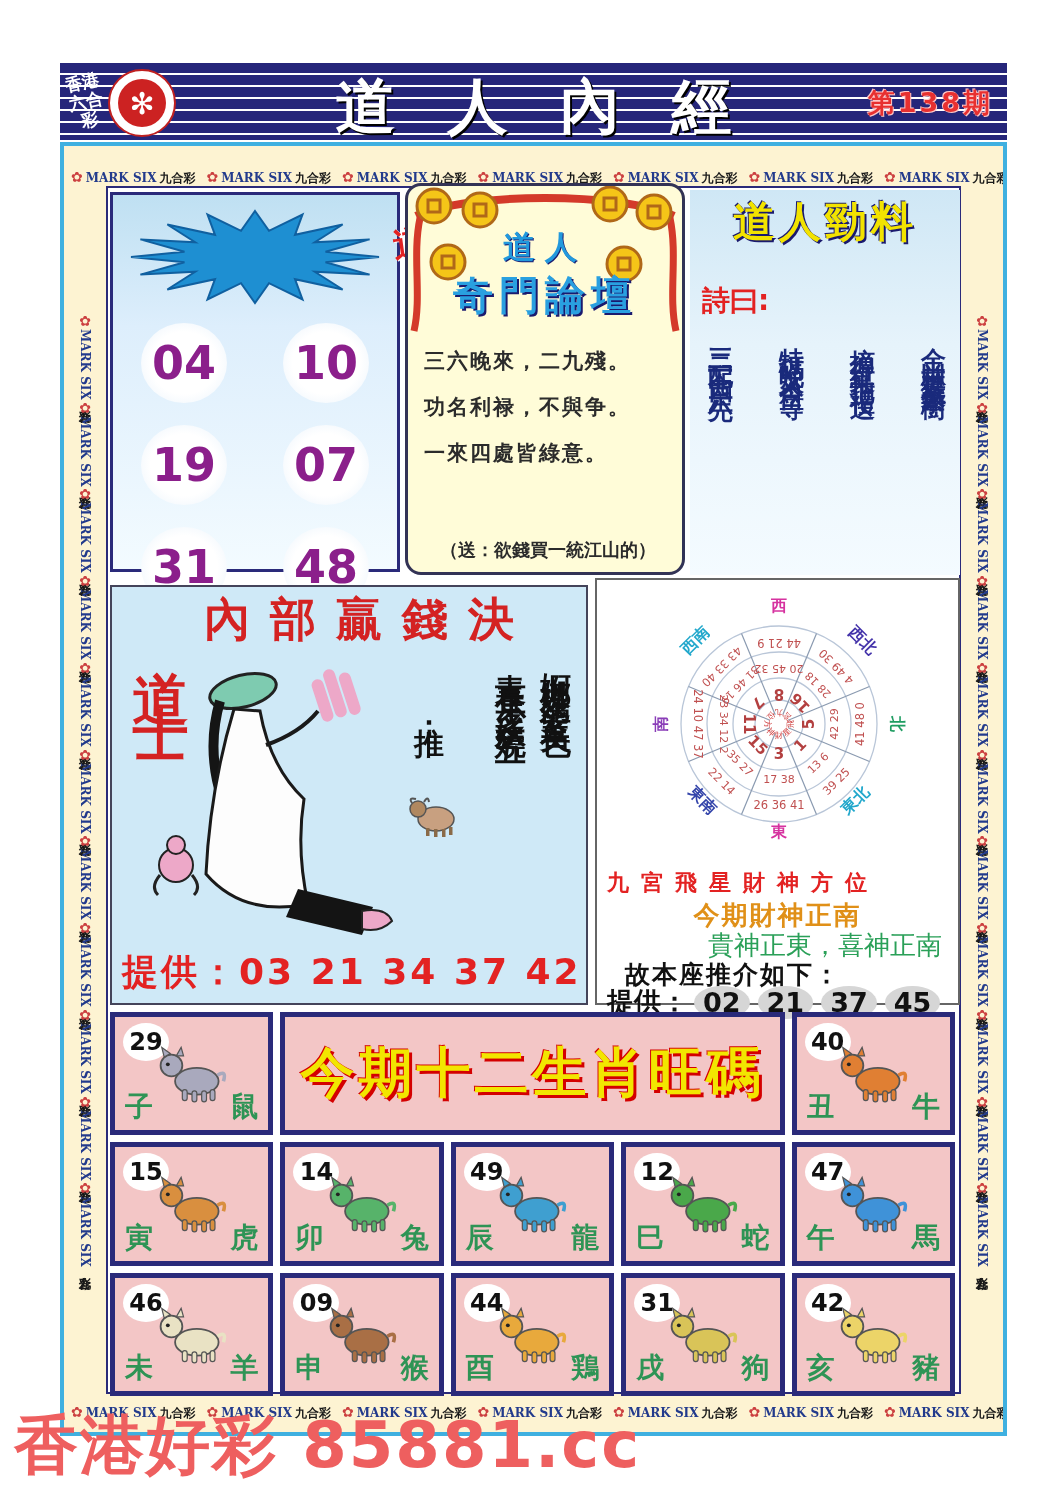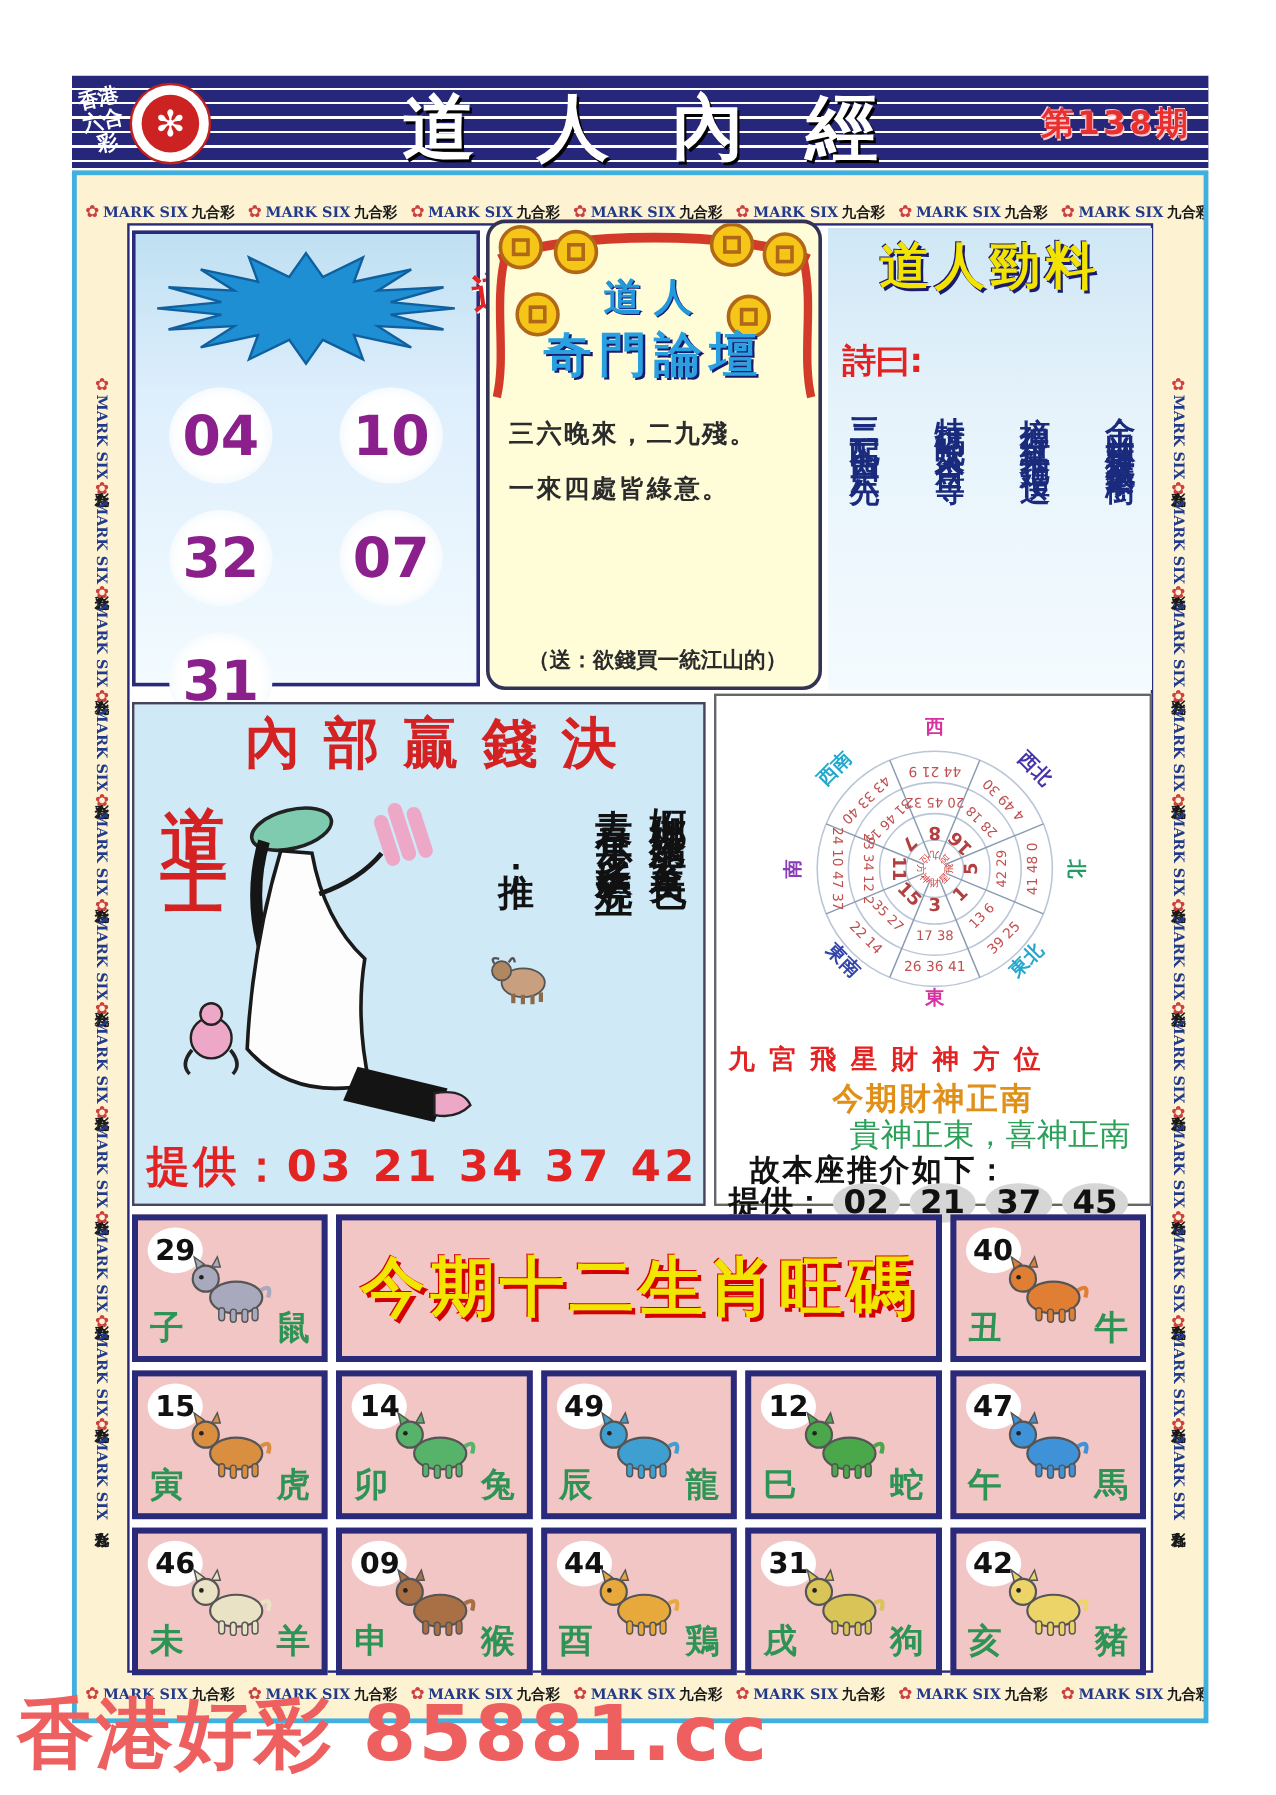--- a/index.html
+++ b/index.html
@@ -148,23 +148,24 @@
           <span style="left:10px;top:16px;transform:rotate(-8deg)">道</span>
           <span style="left:54px;top:44px;transform:rotate(6deg)">人</span>
           <span style="left:104px;top:8px;transform:rotate(-4deg)">供</span>
           <span style="left:152px;top:38px;transform:rotate(8deg)">靈</span>
           <span style="left:198px;top:4px;transform:rotate(-6deg)">碼</span>
         </span>
     </div>
     <div class="numgrid" id="supplyNums">
         <div class="numball">04</div>
         <div class="numball">10</div>
-        <div class="numball">32</div>
+        <div class="numball">19</div>
         <div class="numball">07</div>
         <div class="numball">31</div>
+        <div class="numball">48</div>
       </div>
   </div>
 
   <div class="panel p-forum">
     <svg class="forum-deco" width="274" height="150" viewBox="0 0 274 150">
       <path d="M8 30 C 60 6, 214 6, 266 30" fill="none" stroke="#d43a2a" stroke-width="8"></path>
       <path d="M12 32 C 4 70, 14 110, 6 145" fill="none" stroke="#d43a2a" stroke-width="7"></path>
       <path d="M262 32 C 270 70, 260 110, 268 145" fill="none" stroke="#d43a2a" stroke-width="7"></path>
       <g id="coins">
           <g transform="translate(26,20)">
@@ -190,20 +191,21 @@
           <g transform="translate(216,78)">
       <circle r="17" fill="#f5c518" stroke="#b06818" stroke-width="3"></circle>
       <rect x="-6" y="-6" width="12" height="12" fill="none" stroke="#b06818" stroke-width="3"></rect>
     </g>
         </g>
     </svg>
     <div class="f-title1">道人</div>
     <div class="f-title2">奇門論壇</div>
     <div class="f-poem" id="forumPoem">
         <div>三六晚來，二九殘。</div>
+        <div>功名利禄，不與争。</div>
         <div>一來四處皆綠意。</div>
       </div>
     <div class="f-gift">（送：欲錢買一統江山的）</div>
   </div>
 
   <div class="panel p-power">
     <div class="pw-title">道人勁料</div>
     <div class="pw-label">詩曰:</div>
     <div class="pw-cols" id="powerCols">
         <div class="vcol">三二配合四六先</div>

